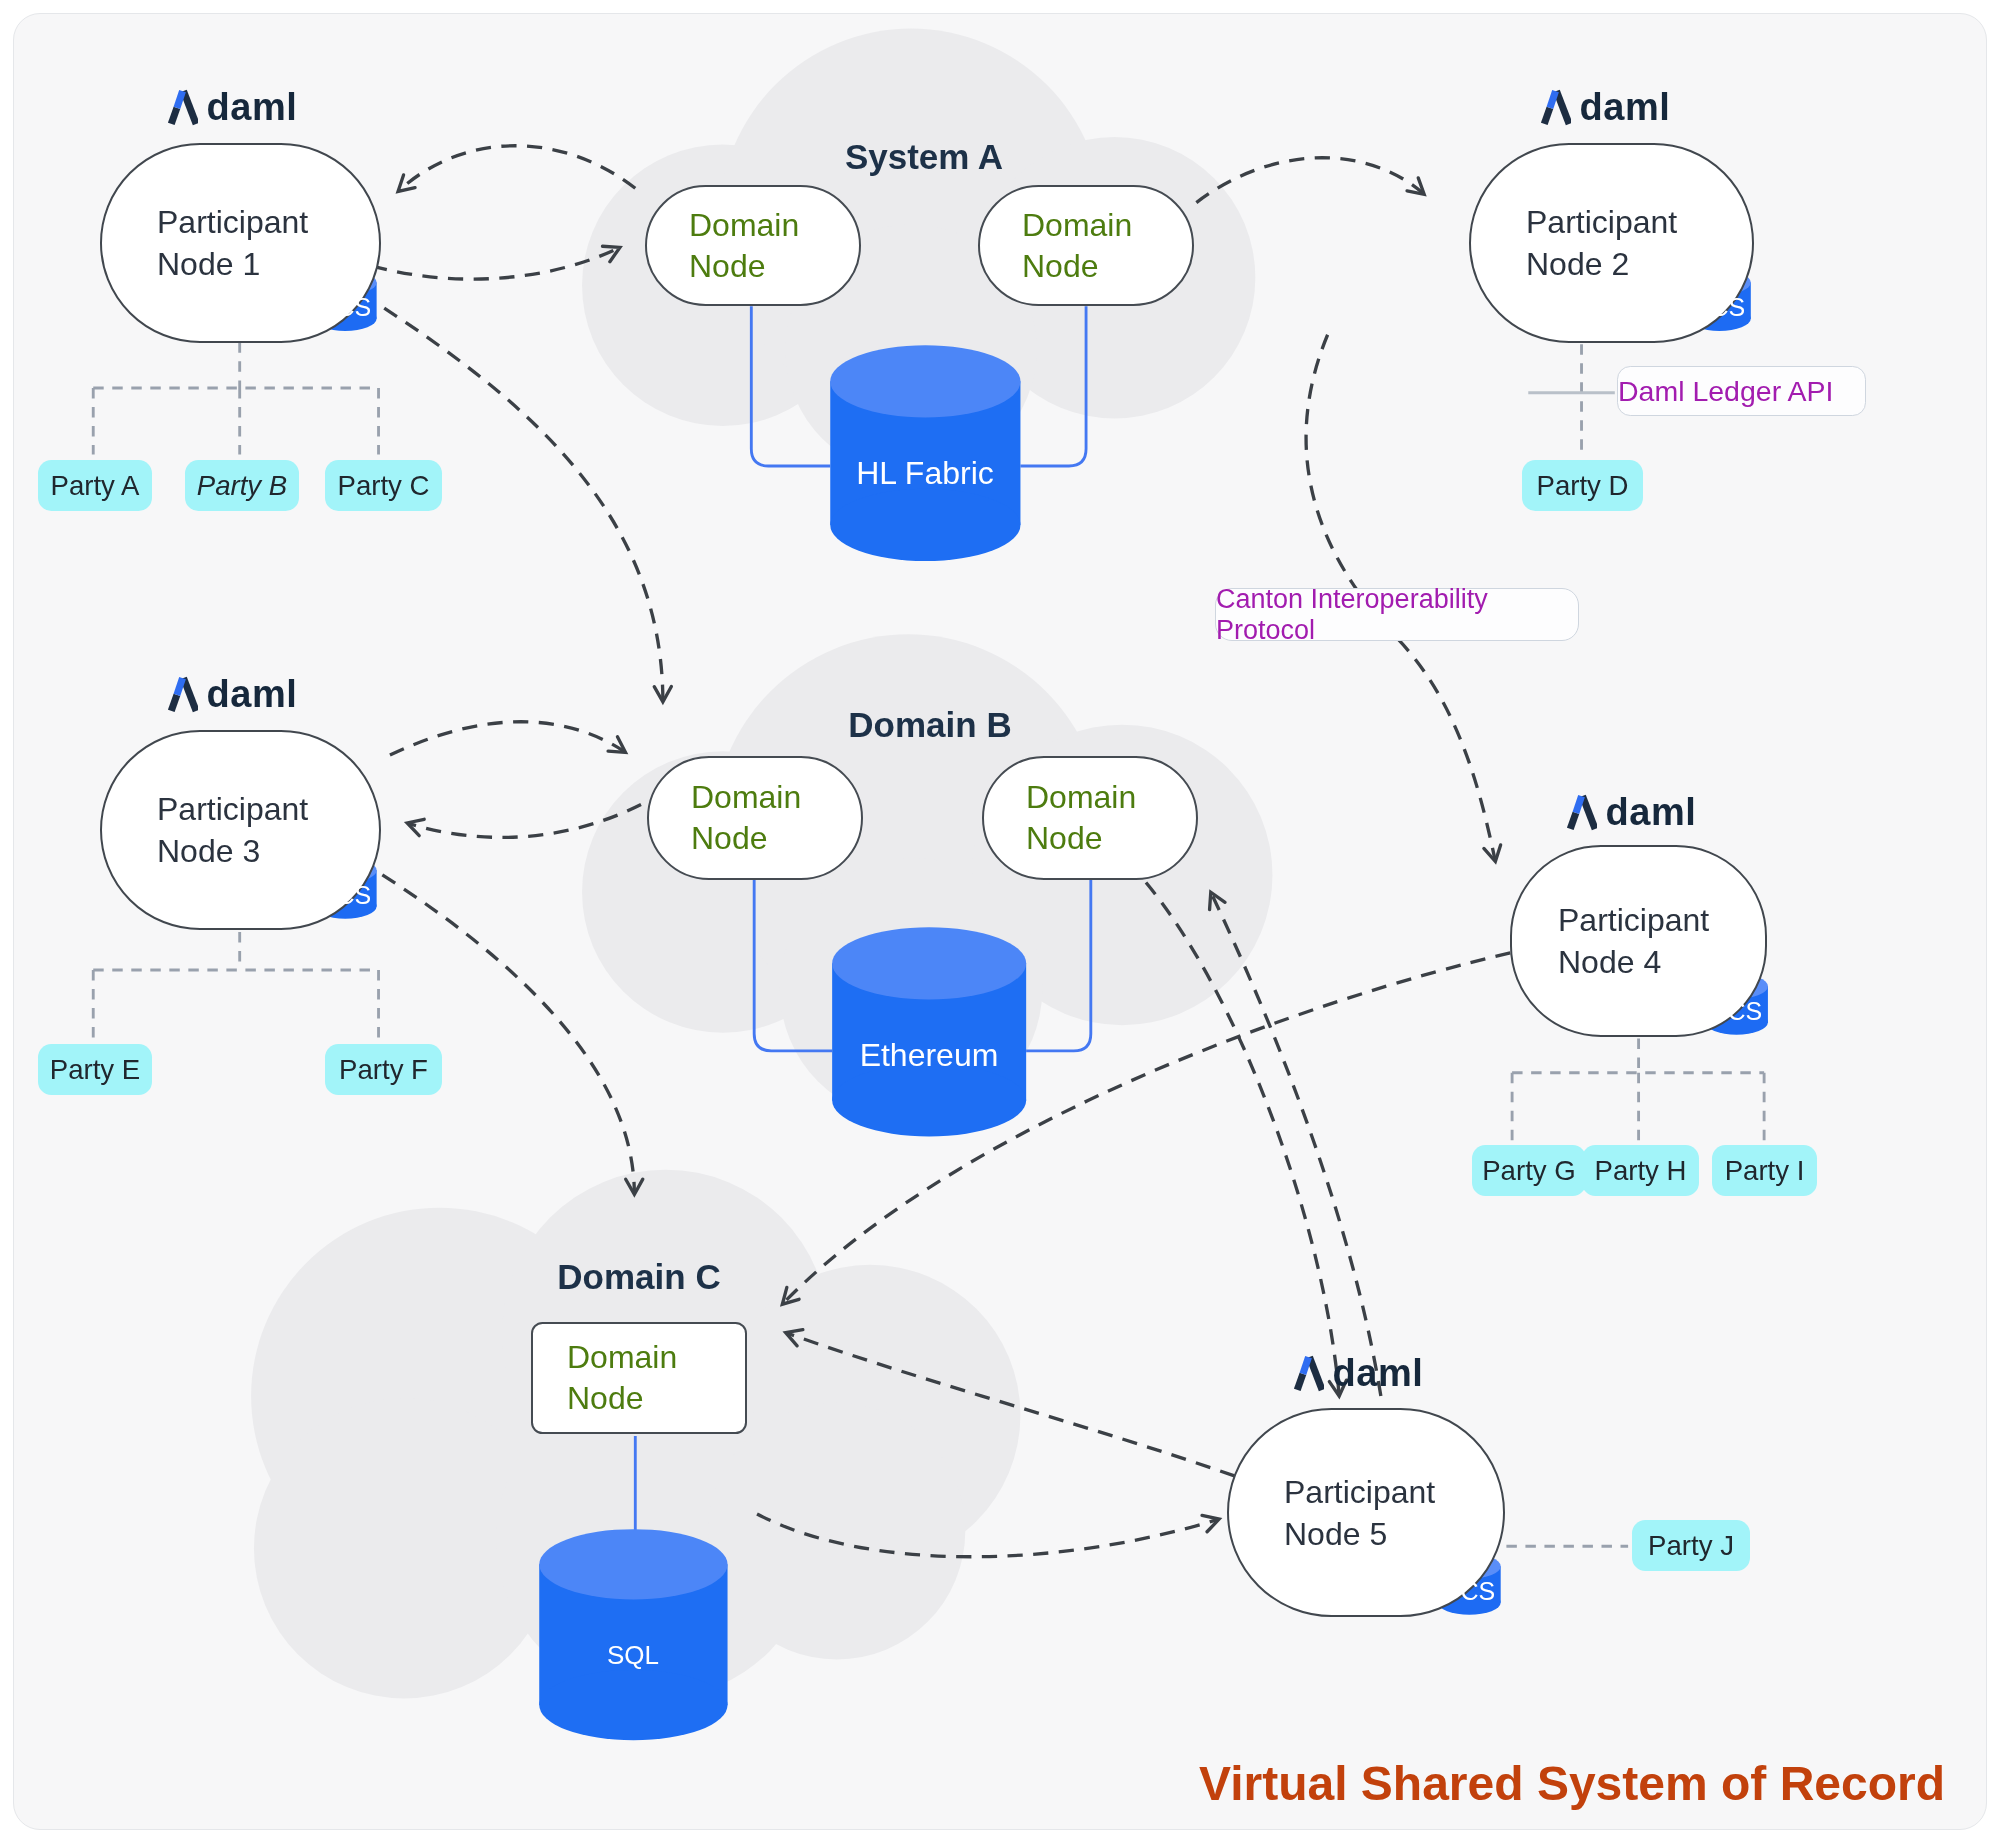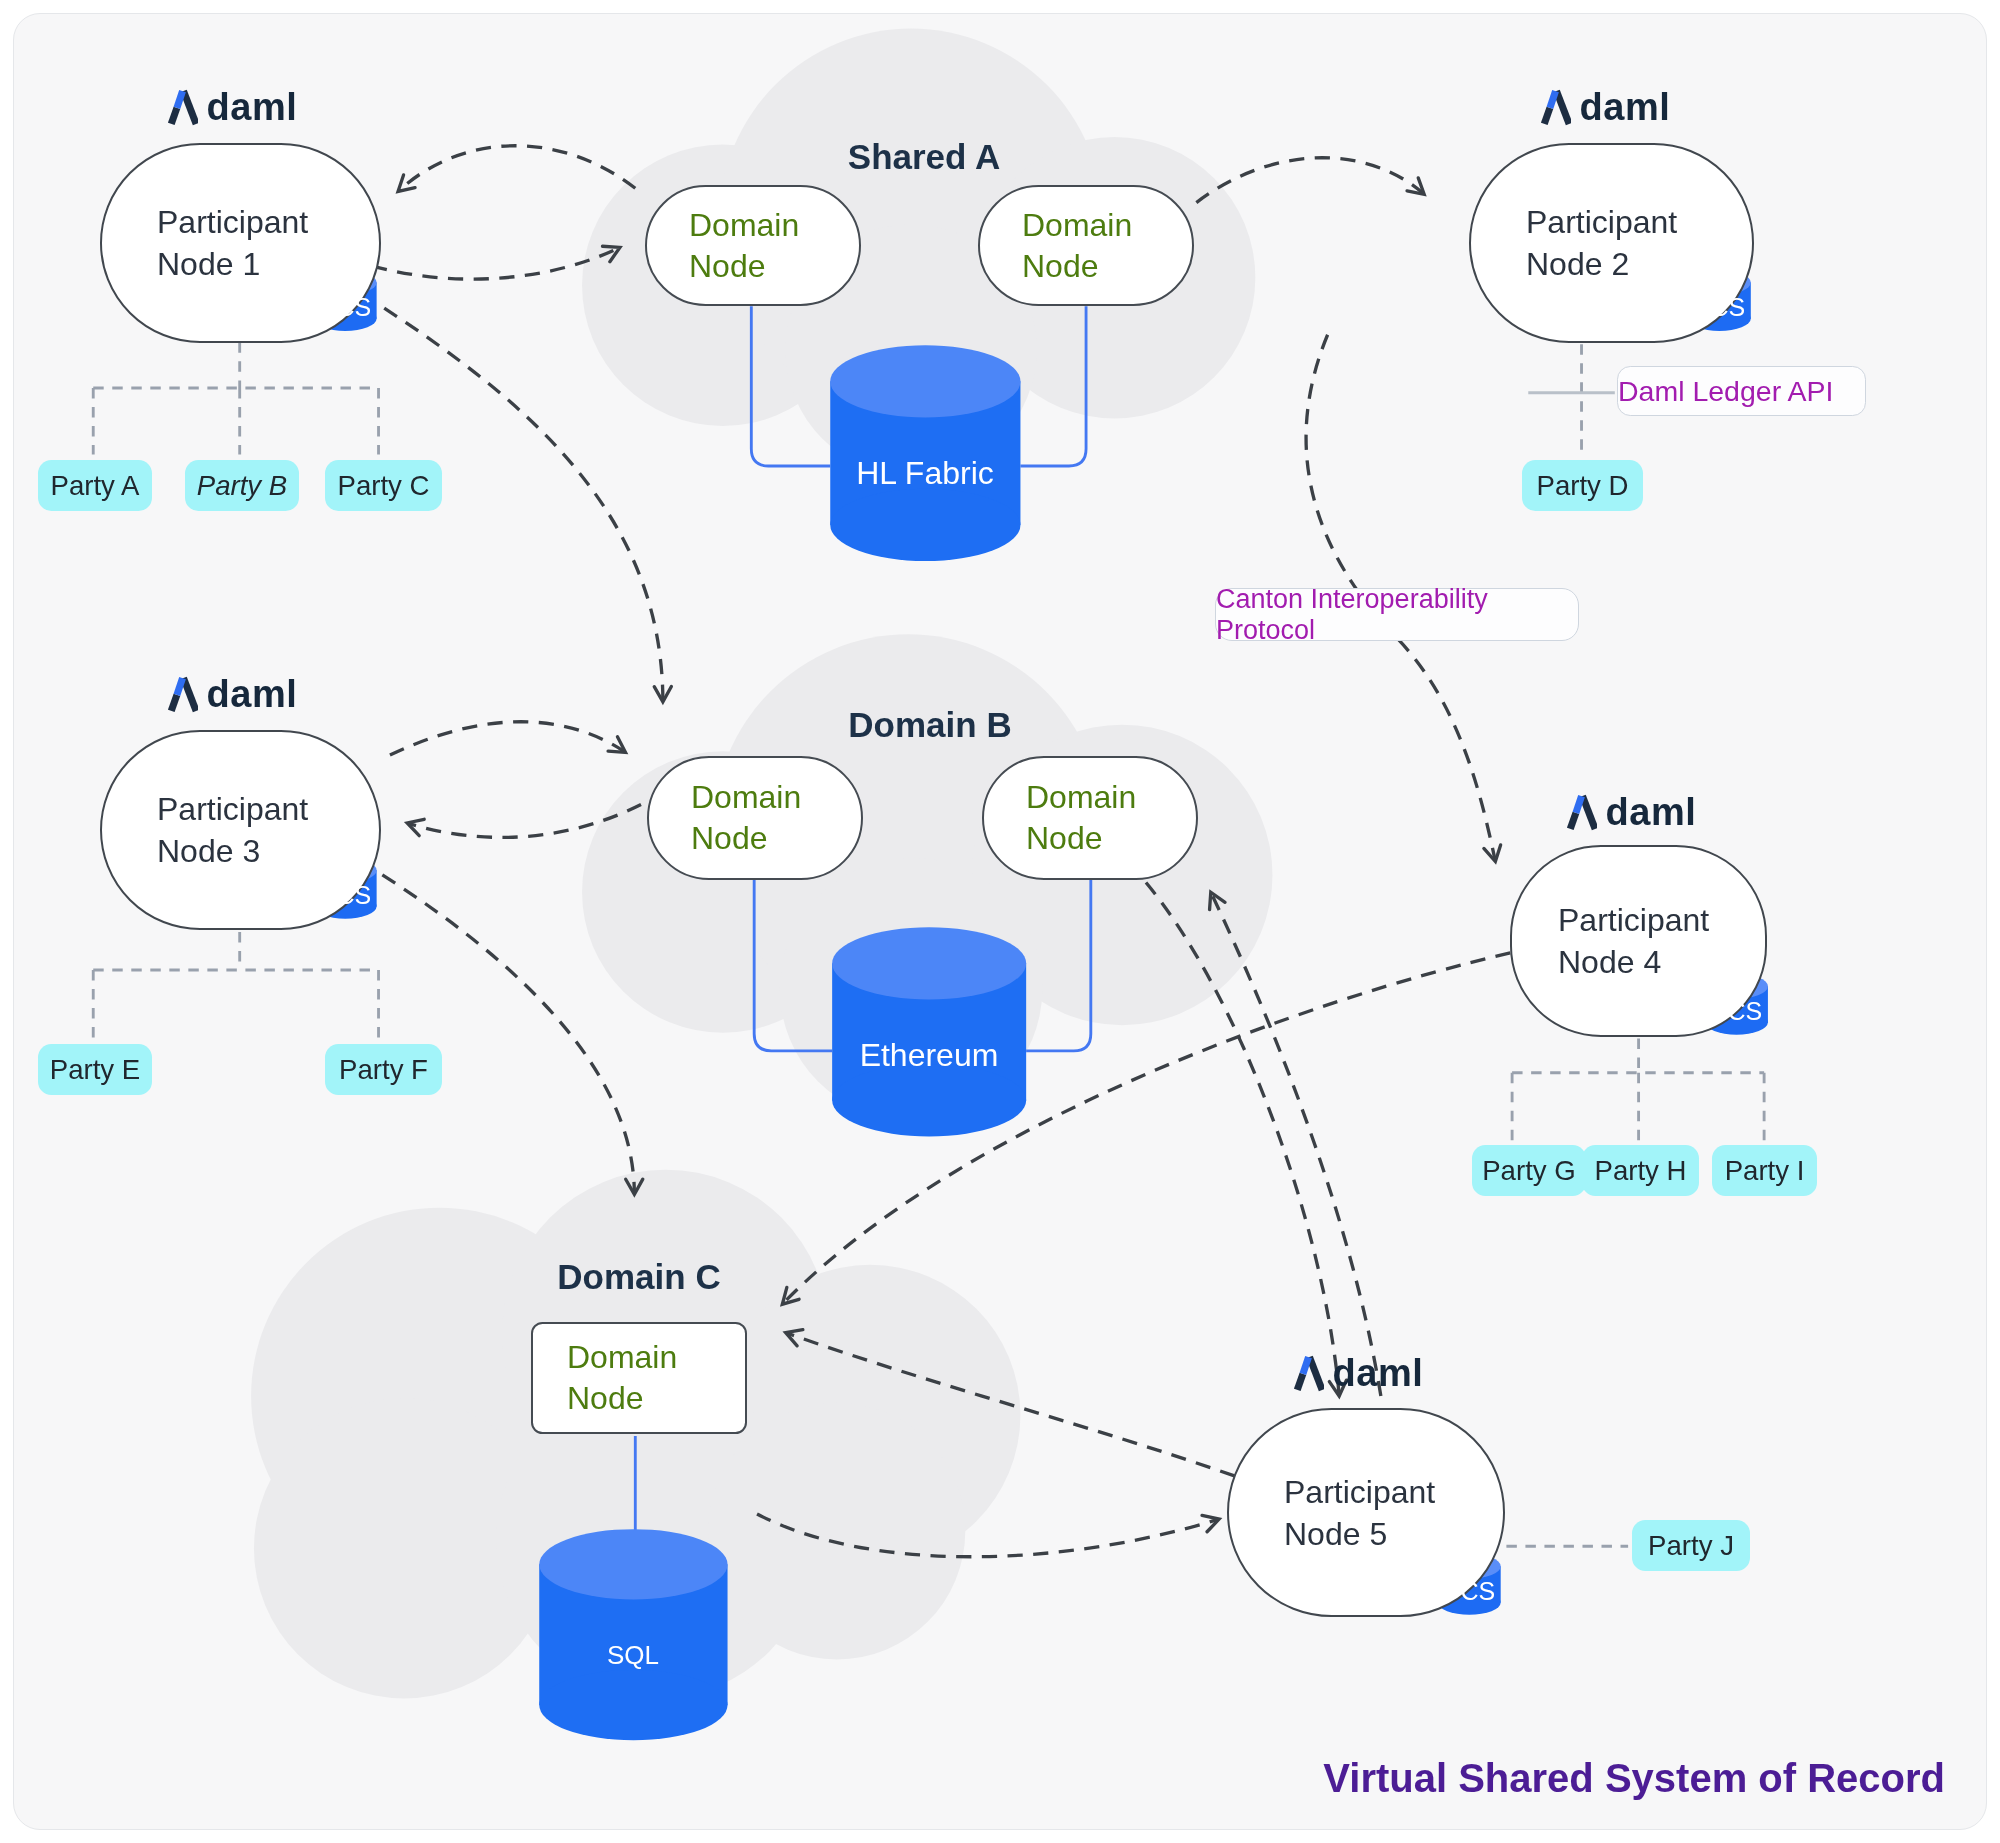--- a/index.html
+++ b/index.html
@@ -35,21 +35,21 @@
 
   
   .cyl-label{color:#ffffff;font-size:32px;text-align:center;font-weight:400;}
   .pcs-label{position:absolute;color:#ffffff;font-size:25px;font-weight:500;
              width:63px;text-align:center;}
 
   
   .dlogo{display:flex;align-items:center;gap:8.6px;}
   .dlogo span{font-size:38px;font-weight:800;color:#16283c;letter-spacing:0.5px;line-height:1;}
 
-  #footer-label{font-size:40px;font-weight:bold;color:#4c1d95;text-align:right;}
+  #footer-label{font-size:48px;font-weight:bold;color:#c2410c;text-align:right;}
 </style>
 </head>
 <body>
 
 <div id="page">
 
   <div id="frame"></div>
 
   <svg id="diagram-svg" viewBox="0 0 2103 1938">
     <defs>
@@ -212,21 +212,21 @@
   <div class="abs pnode" style="left:1227px;top:1408px;width:278px;height:209px;">
     <div>Participant Node 5</div>
   </div>
 
   <div class="pcs-label" style="left:314px;top:293px;">PCS</div>
   <div class="pcs-label" style="left:1688px;top:293px;">PCS</div>
   <div class="pcs-label" style="left:314px;top:881px;">PCS</div>
   <div class="pcs-label" style="left:1705px;top:997px;">PCS</div>
   <div class="pcs-label" style="left:1438px;top:1577px;">PCS</div>
 
-  <div class="abs dtitle" style="left:805px;top:137px;width:238px;">Shared A</div>
+  <div class="abs dtitle" style="left:805px;top:137px;width:238px;">System A</div>
   <div class="abs dtitle" style="left:811px;top:705px;width:238px;">Domain B</div>
   <div class="abs dtitle" style="left:520px;top:1257px;width:238px;">Domain C</div>
 
   <div class="abs dnode" style="left:645px;top:185px;width:216px;height:121px;">
     <div>Domain Node</div>
   </div>
   <div class="abs dnode" style="left:978px;top:185px;width:216px;height:121px;">
     <div>Domain Node</div>
   </div>
   <div class="abs dnode" style="left:647px;top:756px;width:216px;height:124px;">

